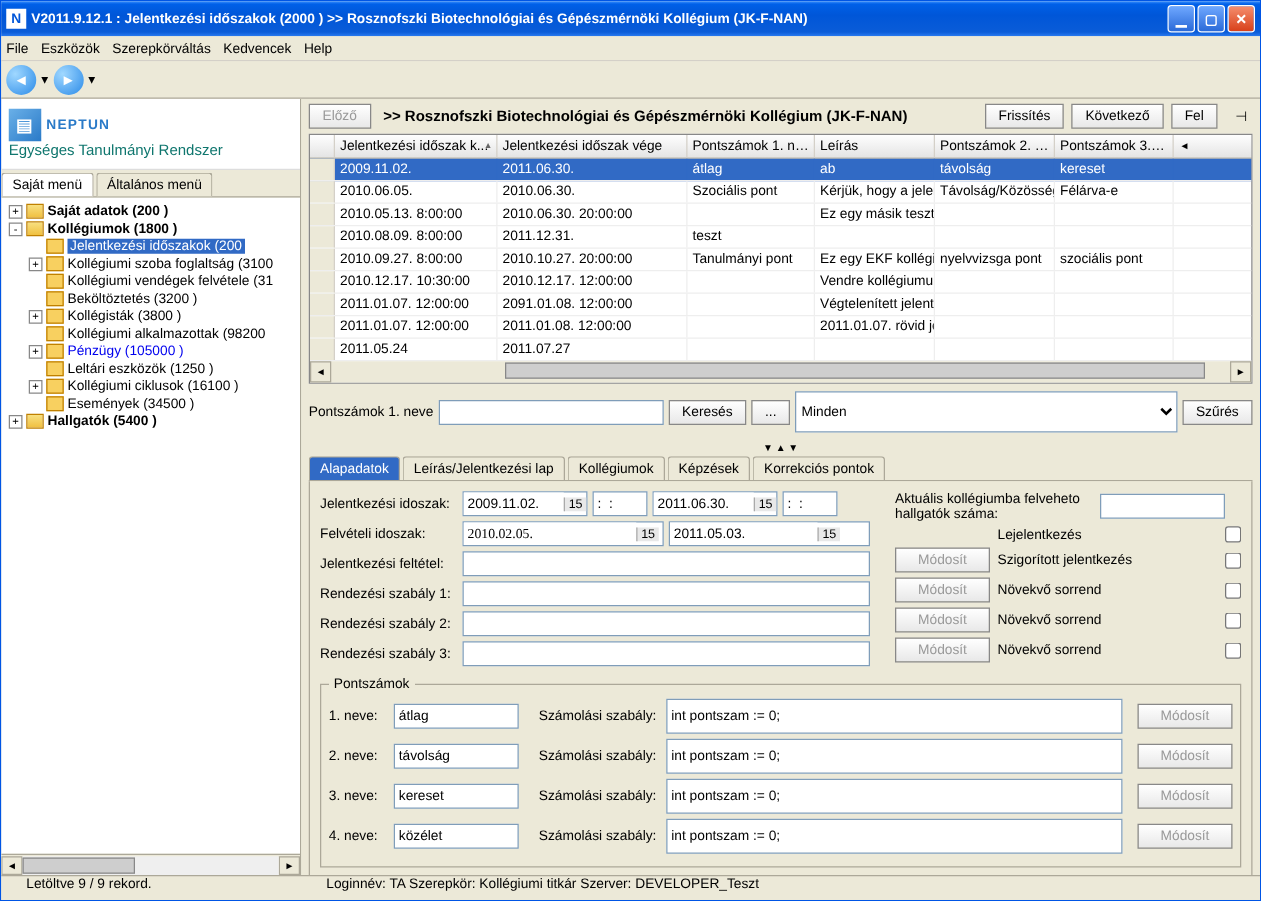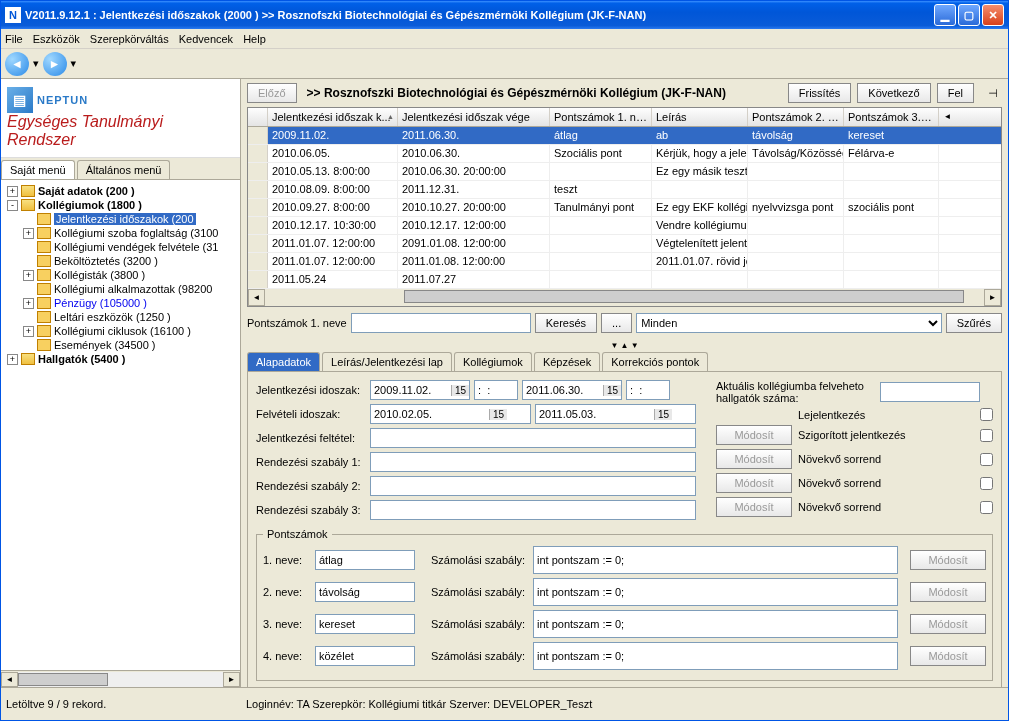--- a/index.html
+++ b/index.html
@@ -12,21 +12,21 @@
 .titlebar .winbtn.close { background: linear-gradient(to bottom, #f58e6e, #d8401a); }
 .menubar { height: 20px; background: #ece9d8; display: flex; align-items: center; padding: 0 4px; gap: 10px; border-bottom: 1px solid #d4d0c8;}
 .menubar span { cursor: default; }
 .navbar { height: 30px; background: #ece9d8; display: flex; align-items: center; padding: 0 4px; gap: 4px; border-bottom: 1px solid #aca899;}
 .navbtn { width: 24px; height: 24px; border-radius: 50%; background: radial-gradient(circle at 30% 30%, #a0d8ff, #2a8ae8); display: flex; align-items: center; justify-content: center; color: #fff; font-size: 12px; }
 .body { flex: 1; display: flex; overflow: hidden; }
 .left { width: 240px; display: flex; flex-direction: column; background: #fff; border-right: 1px solid #aca899; }
 .logo { padding: 8px 6px; border-bottom: 1px solid #ddd; }
 .logo .logotxt { color: #2a7ac8; font-size: 26px; font-weight: bold; letter-spacing: 1px; display:flex; align-items:center; gap:4px;}
 .logo .logosq { width:26px; height:26px; background:linear-gradient(135deg,#6ab0e8,#2a7ac8); display:inline-flex; align-items:center; justify-content:center; color:#fff; font-size:14px;}
-.logo .sub { color: #b91c1c; font-size: 16px; font-style: italic; }
+.logo .sub { color: #0f766e; font-size: 12px; }
 .tabstrip { display: flex; border-bottom: 1px solid #aca899; background:#ece9d8; }
 .tabstrip .tab { padding: 3px 8px; border: 1px solid #aca899; border-bottom: none; background: #fff; margin-right: 2px; margin-top:2px; border-radius: 3px 3px 0 0; }
 .tabstrip .tab.inactive { background: #ece9d8; }
 .tree { flex: 1; overflow: auto; padding: 4px 2px; }
 .tree .node { white-space: nowrap; padding: 1px 0; display: flex; align-items: center; }
 .tree .tg { width: 11px; height: 11px; border: 1px solid #888; display: inline-flex; align-items: center; justify-content: center; font-size: 9px; margin-right: 3px; background:#fff; }
 .tree .sp { display:inline-block; width:11px; margin-right:3px;}
 .tree .ic { width: 14px; height: 12px; background: #f8d060; border:1px solid #c08000; margin-right: 3px; display:inline-block;}
 .tree .ic.dr { background: linear-gradient(to bottom, #f8e080, #f0c040); }
 .tree .lbl.sel { background: #316ac5; color: #fff; padding: 0 2px; }
@@ -50,42 +50,42 @@
 .grid-body .gr .gc { padding: 2px 4px; border-right: 1px solid #eee; overflow: hidden; white-space: nowrap; }
 .grid-body .gr.sel { background: #316ac5; color: #fff; }
 .grid-body .gr.sel .gc { border-right-color: #316ac5; }
 .grid-body .gr .gc.c0 { background:#ece9d8; border-right:1px solid #d4d0c8; display:flex; align-items:center; justify-content:center;}
 .grid-scroll { display:flex; height:17px; background:#ece9d8;}
 .grid-scroll .ar { width:17px; border:1px solid #aca899; display:flex; align-items:center; justify-content:center; font-size:8px;}
 .grid-scroll .track { flex:1; position:relative;}
 .grid-scroll .thumb { position:absolute; right:20px; width:560px; height:13px; top:1px; background:#cecece; border:1px solid #888;}
 .searchrow { display: flex; align-items: center; padding: 6px; gap: 4px; }
 .searchrow input[type=text] { border: 1px solid #7f9db9; height: 20px; padding: 0 3px; }
-.searchrow select { border: 1px solid #7f9db9; height: 20px; background:#fff;}
+.searchrow select { border: 1px solid #7f9db9; height: 33px; background:#fff;}
 .collapse { text-align:center; font-size:8px; padding:2px 0;}
 .detail-tabs { display: flex; margin: 0 6px; border-bottom: 1px solid #aca899; align-items: center; }
 .detail-tabs .dt { padding: 3px 8px; border: 1px solid #aca899; border-bottom: none; background: #ece9d8; margin-right: 2px; border-radius: 3px 3px 0 0;}
 .detail-tabs .dt.active { background: #316ac5; color:#fff; }
 .detail-panel { margin: 0 6px 4px 6px; border: 1px solid #aca899; border-top: none; padding: 8px; background: #ece9d8; flex:0 0 auto;}
 .frow { display: flex; align-items: center; margin-bottom: 4px; gap: 4px; }
 .frow label { width: 110px; }
 .dateinp { display:inline-flex; align-items:center; border:1px solid #7f9db9; background:#fff; height:20px;}
 .dateinp input { border:none; width:80px; padding:0 3px; height:18px;}
 .dateinp .cal { width:18px; text-align:center; background:#e8e8e8; border-left:1px solid #aaa; font-size:10px;}
 .timeinp { border:1px solid #7f9db9; background:#fff; width:44px; height:20px; padding:0 3px;}
 .wideinp { border:1px solid #7f9db9; background:#fff; height:20px; padding:0 3px;}
 .checkcol { display:flex; align-items:center; gap:6px; justify-content: space-between; }
 .fieldset { border: 1px solid #aca899; padding: 6px; margin-top: 4px; }
 .fieldset legend { padding: 0 4px; }
 .prow { display:flex; align-items:center; margin-bottom:4px; gap:2px;}
 .prow .lab1 { width:50px;} .prow .inp1 { width:100px; border:1px solid #7f9db9; height:20px; padding:0 3px; background:#fff;}
 .prow .lab2 { width:100px; margin-left:14px;} .prow .inp2 { flex:1; border:1px solid #7f9db9; height:28px; padding:0 3px; background:#fff;}
 .bottom-actions { display: flex; justify-content: flex-end; padding: 6px 10px; gap: 8px; }
 .bottom-actions .btn { width: 86px; justify-content:center;}
-.statusbar { height: 33px; background: #ece9d8; border-top: 1px solid #aca899; display: flex; align-items: center; padding: 0 5px; }
+.statusbar { height: 20px; background: #ece9d8; border-top: 1px solid #aca899; display: flex; padding: 0 20px; }
 .statusbar .sleft { width: 240px; }
 .pin { width:18px; height:18px; display:flex; align-items:center; justify-content:center; margin-left:4px;}
 </style>
 </head>
 <body>
 
 <div class="window">
 
   <div class="titlebar">
     <span class="title-icon">N</span>
@@ -345,21 +345,21 @@
               <input class="timeinp" value=":  :" style="">
               <span class="dateinp">
                   <input value="2011.06.30." style="">
                   <span class="cal">15</span>
                 </span>
               <input class="timeinp" value=":  :" style="">
             </div>
             <div class="frow">
               <label>Felvételi idoszak:</label>
               <span class="dateinp" style="flex:1">
-                  <input style="width: 118px;" value="2010.02.05.">
+                  <input style="width: 138px; font-family: Liberation Serif, serif;" value="2010.02.05.">
                   <span class="cal">15</span>
                 </span>
               <span class="dateinp" style="flex:1">
                   <input style="width: 118px;" value="2011.05.03.">
                   <span class="cal">15</span>
                 </span>
             </div>
             <div class="frow">
                 <label>Jelentkezési feltétel:</label>
                 <input class="wideinp" style="flex: 1 1 0%;">

